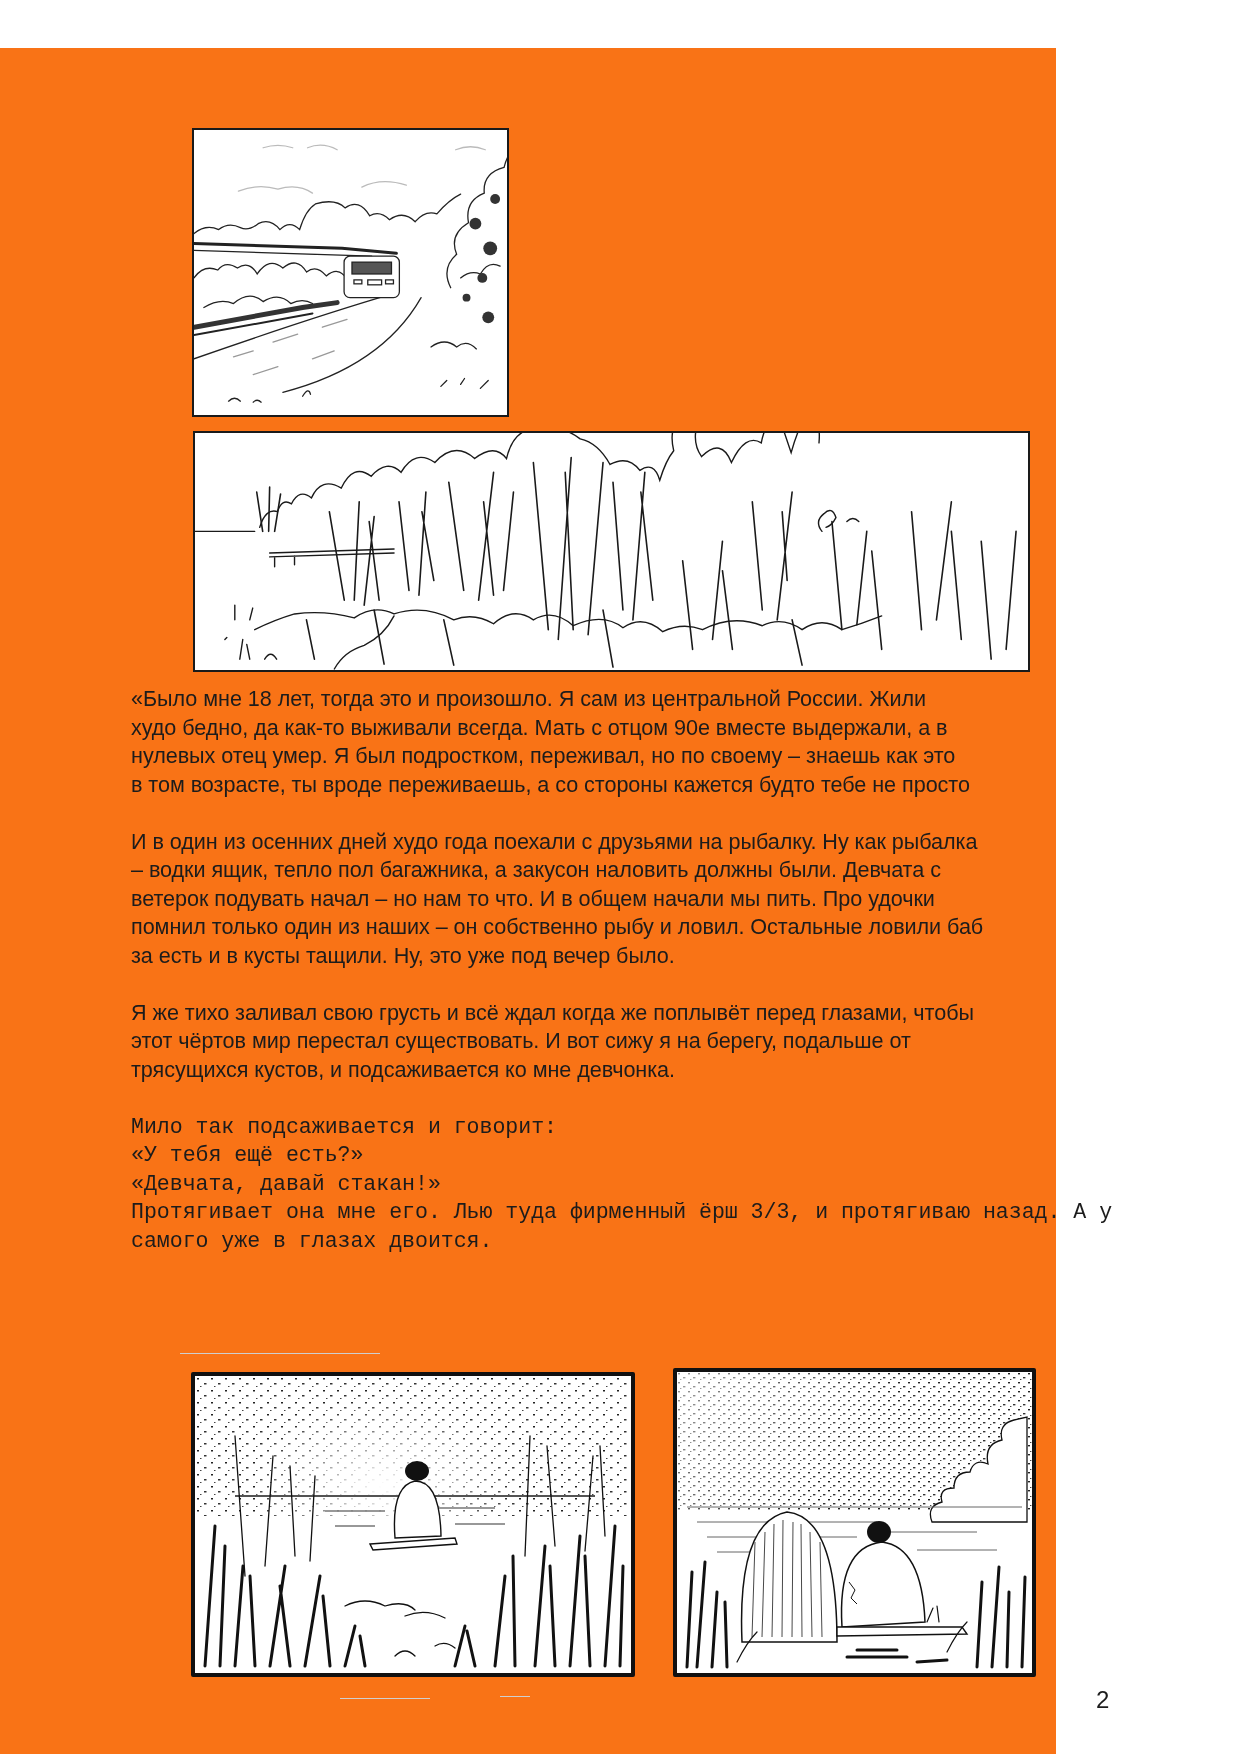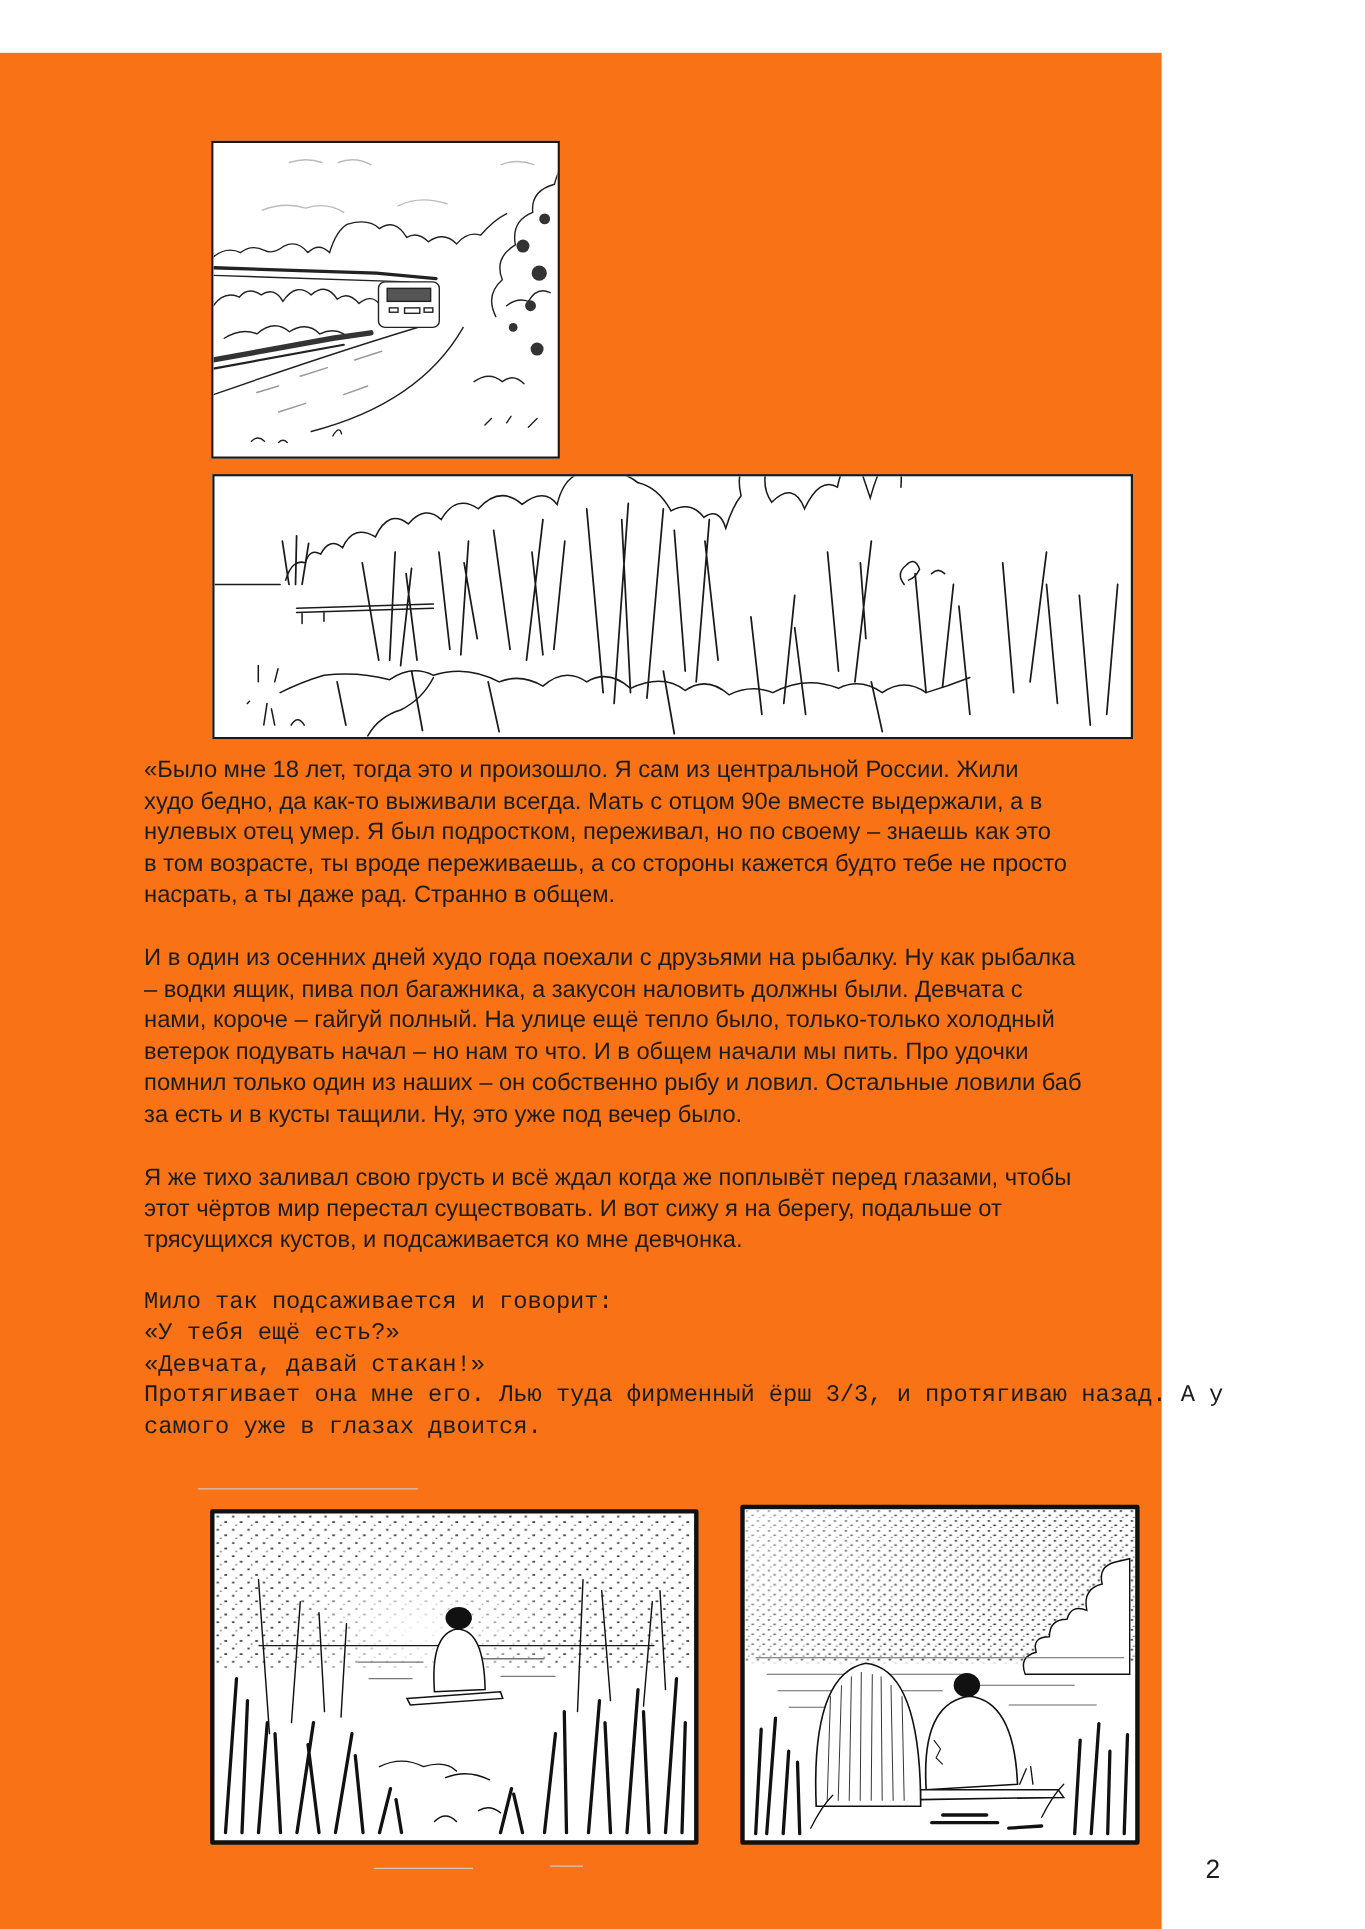--- a/index.html
+++ b/index.html
@@ -112,26 +112,24 @@
       </g>
     </svg>
   </div>
 
   <div class="story">
     <p>
       <span class="ln">«Было мне 18 лет, тогда это и произошло. Я сам из центральной России. Жили</span>
       <span class="ln">худо бедно, да как-то выживали всегда. Мать с отцом 90е вместе выдержали, а в</span>
       <span class="ln">нулевых отец умер. Я был подростком, переживал, но по своему – знаешь как это</span>
       <span class="ln">в том возрасте, ты вроде переживаешь, а со стороны кажется будто тебе не просто</span>
-      <span class="ln">насрать, а ты даже рад. Странно в общем.</span>
     </p>
     <p>
       <span class="ln">И в один из осенних дней худо года поехали с друзьями на рыбалку. Ну как рыбалка</span>
-      <span class="ln">– водки ящик, пива пол багажника, а закусон наловить должны были. Девчата с</span>
-      <span class="ln">нами, короче – гайгуй полный. На улице ещё тепло было, только-только холодный</span>
+      <span class="ln">– водки ящик, тепло пол багажника, а закусон наловить должны были. Девчата с</span>
       <span class="ln">ветерок подувать начал – но нам то что. И в общем начали мы пить. Про удочки</span>
       <span class="ln">помнил только один из наших – он собственно рыбу и ловил. Остальные ловили баб</span>
       <span class="ln">за есть и в кусты тащили. Ну, это уже под вечер было.</span>
     </p>
     <p>
       <span class="ln">Я же тихо заливал свою грусть и всё ждал когда же поплывёт перед глазами, чтобы</span>
       <span class="ln">этот чёртов мир перестал существовать. И вот сижу я на берегу, подальше от</span>
       <span class="ln">трясущихся кустов, и подсаживается ко мне девчонка.</span>
     </p>
     <p class="last">

